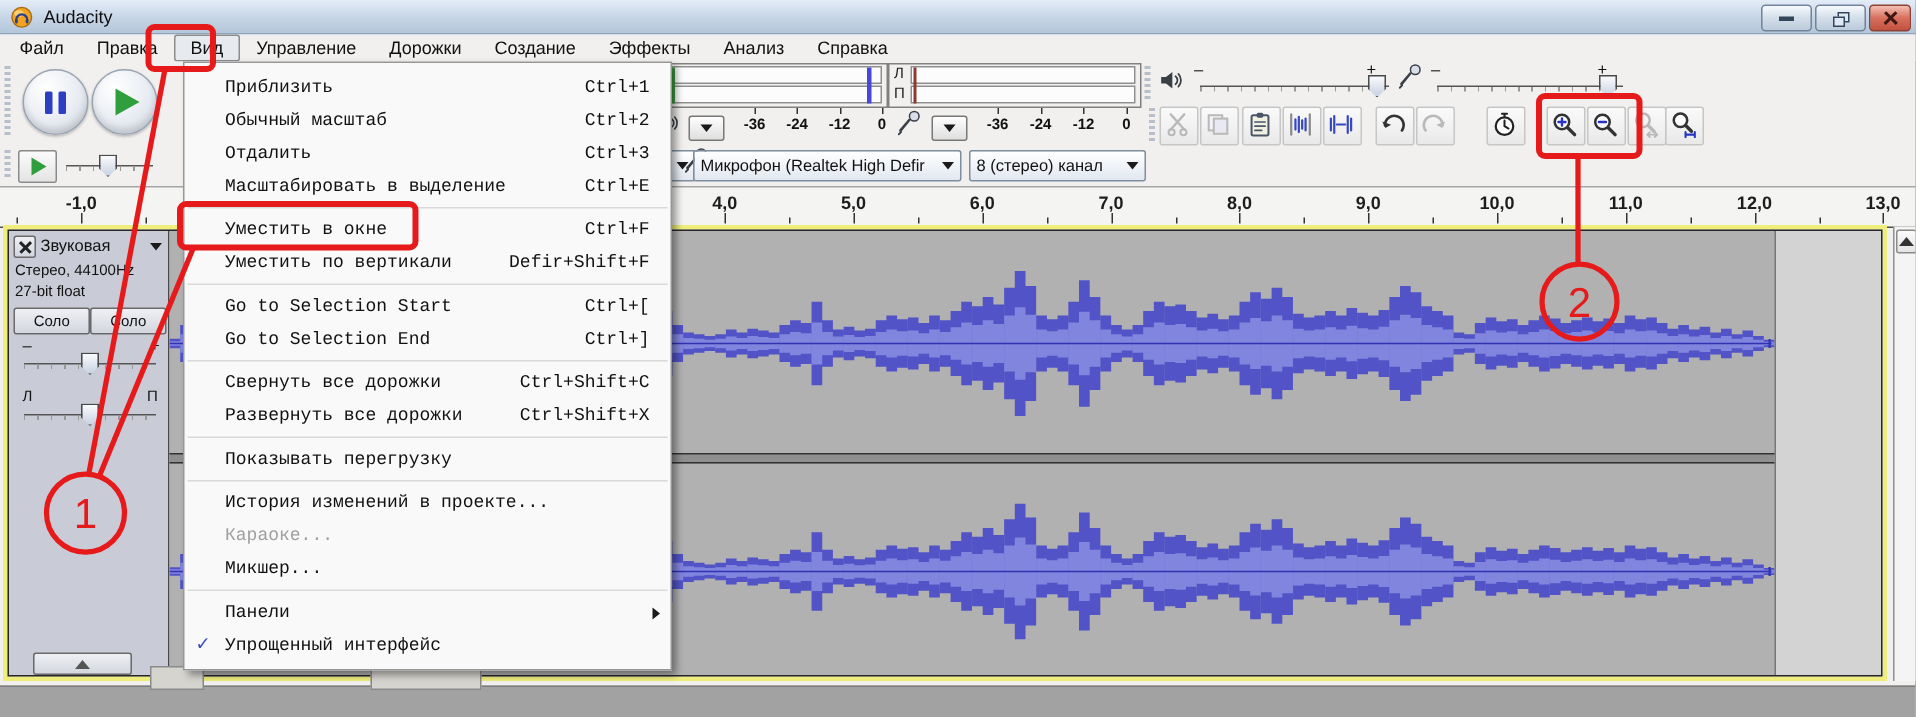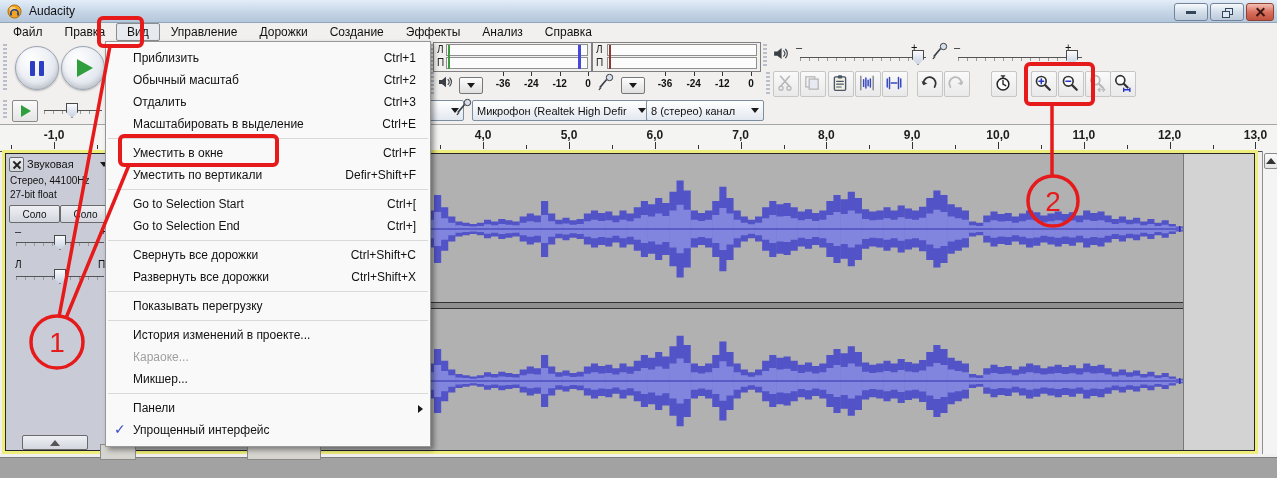--- a/index.html
+++ b/index.html
@@ -70,22 +70,22 @@
   .xcross{position:relative;width:8px;height:8px;} .xcross i{position:absolute;left:-1px;top:3px;width:10px;height:1.6px;background:#222;display:block;}
   .xcross i:nth-child(1){transform:rotate(45deg);} .xcross i:nth-child(2){transform:rotate(-45deg);}
   .clip{position:absolute;left:107px;top:0;width:1070px;height:100%;background:#b1b1b1;border-right:1px solid #777;}
   .chdivider{position:absolute;left:0;width:100%;height:5px;background:#8f8f8f;border-top:1px solid #333;border-bottom:1px solid #333;}
   .tri-up{width:0;height:0;border-bottom:6px solid #555;border-left:5px solid transparent;border-right:5px solid transparent;}
   
   .vscroll{left:1262px;top:151px;width:15px;height:303px;background:#f4f4f4;border-left:1px solid #909090;}
   .bottomstrip{left:0;top:457px;width:1277px;height:21px;background:#a2a2a2;border-top:1px solid #7e7e7e;}
   .stub{background:#d6d4cf;border:1px solid #8a8a8a;z-index:30;}
   
-  .menu{left:105px;top:41px;width:324px;background:#f9f9f9;border:1px solid #979797;
-     box-shadow:3px 3px 5px rgba(0,0,0,.4);z-index:40;padding:5px 0;}
+  .menu{left:122px;top:41px;width:324px;background:#f9f9f9;border:1px solid #979797;
+     box-shadow:3px 3px 5px rgba(0,0,0,.4);z-index:40;padding:5px 0;font-family:Liberation Mono, monospace;}
   .menu-item{height:22px;display:flex;align-items:center;padding:0 14px 0 27px;white-space:nowrap;position:relative;}
   .menu-item .sc{margin-left:auto;}
   .menu-item.disabled{color:#9f9f9f;}
   .menu-sep{height:1px;background:#d9d9d9;margin:3px 2px;}
   .mi-check{position:absolute;left:8px;top:2px;color:#3c4bc7;font-size:14px;font-weight:bold;}
   .mi-sub{position:absolute;right:7px;top:8px;width:0;height:0;border-left:5px solid #1a1a1a;border-top:4px solid transparent;border-bottom:4px solid transparent;}
   
   .overlay{left:0;top:0;z-index:60;pointer-events:none;}
 </style>
 </head>
@@ -260,21 +260,21 @@
 
     
     <div class="abs combo" style="left:416px;top:59px;width:38px;height:19px;">
         <span class="tri-down"></span>
       </div>
     <span class="abs" style="left:456px;top:57px;width:17px;height:21px;"><svg viewBox="0 0 17 20">
           <circle cx="11.5" cy="4.5" r="3.2" fill="#d9dfea" stroke="#3a3f46" stroke-width="1"></circle>
           <path d="M9.2 7L3 14.6l-1.3.4-.3-1.3L8 6z" fill="#3a3f46"></path>
           <path d="M1.2 16.5l1.6-1.6" stroke="#3a3f46" stroke-width="1.2" stroke-linecap="round" fill="none"></path>
         </svg></span>
-    <div class="abs combo" style="left:472px;top:59px;width:169px;height:19px;text-align:right;">
+    <div class="abs combo" style="left:462px;top:59px;width:169px;height:19px;text-align:right;">
       <span>Микрофон (Realtek High Defir</span>
       <span class="tri-down"></span>
     </div>
     <div class="abs combo" style="left:646px;top:59px;width:108px;height:19px;">
       <span>8 (стерео) канал</span>
       <span class="tri-down"></span>
     </div>
   </div>
 
   <div class="abs ruler" id="ruler">

